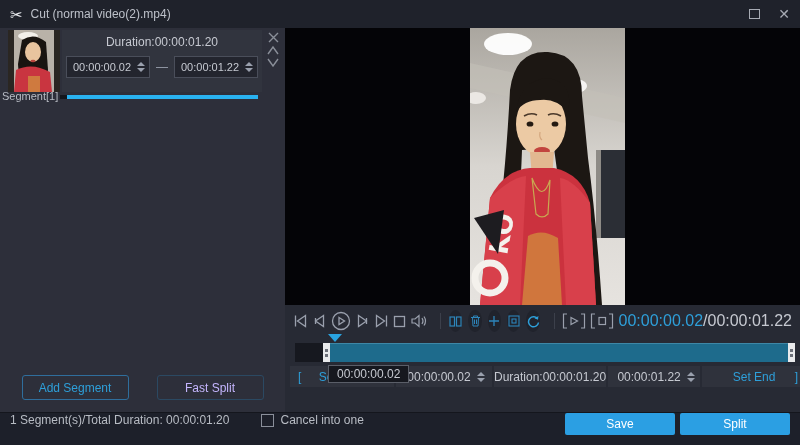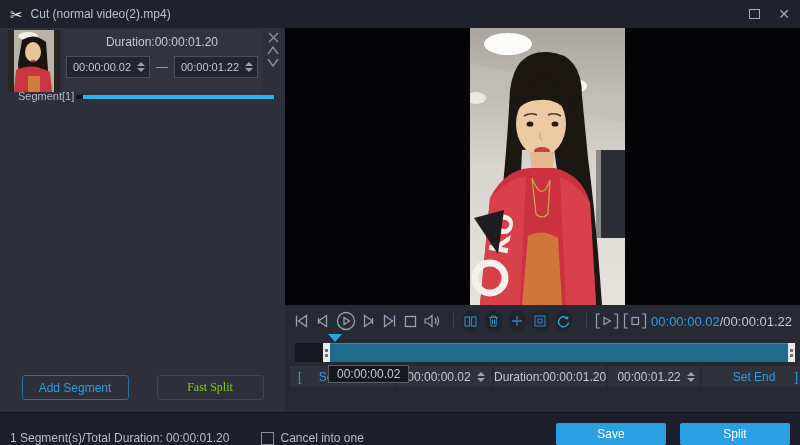--- a/index.html
+++ b/index.html
@@ -28,45 +28,45 @@
   .spin input { background:transparent; border:none; outline:none; color:#c6c9d1;
                 font-size:11px; width:66px; padding-left:6px; font-family:"Liberation Sans",sans-serif; }
   .spin .arrows { display:flex; flex-direction:column; justify-content:center; gap:2px; padding:0 4px; }
   .spin .arrows i { width:0; height:0; border-left:4px solid transparent; border-right:4px solid transparent; display:block; }
   .up-arr   { border-bottom:4px solid #9aa0ad; }
   .dn-arr   { border-top:4px solid #9aa0ad; }
   .dash { color:#9aa0ad; font-size:12px; }
   .seg-side { position:absolute; right:3px; top:4px; width:18px; display:flex; flex-direction:column;
               align-items:center; gap:3px; color:#8a8f99; }
   .seg-side svg { display:block; }
-  .seg-footer { position:absolute; left:16px; top:60px; right:0; height:16px; display:flex; align-items:center; }
+  .seg-footer { position:absolute; left:0; top:60px; right:0; height:16px; display:flex; align-items:center; }
   .seg-label { color:#b8bcc4; font-size:11px; padding-left:2px; width:60px; }
   .seg-bar { flex:0 0 198px; height:4px; display:flex; margin-top:2px; }
   .seg-bar .dark { width:7px; background:#14161c; }
   .seg-bar .blue { flex:1; background:#29b2f0; }
 
   .panel-btns { position:absolute; bottom:12px; left:0; right:0; display:flex; justify-content:center; gap:28px; }
   .pbtn { width:107px; height:25px; background:transparent; border:1px solid #2f6e9c; border-radius:3px;
           color:#2e9fd9; font-size:12px; font-family:"Liberation Sans",sans-serif; }
-  .pbtn.disabled { border-color:#2b4962; color:#84cc16;font-family:Liberation Serif, serif; }
+  .pbtn.disabled { border-color:#2b4962; color:#c4b5fd; }
 
   
   .right-area { position:absolute; top:28px; left:285px; right:0; bottom:33px; background:#272a34; }
   .video-area { position:absolute; top:0; left:0; right:0; height:277px; background:#040407; }
   .video-frame { position:absolute; left:185px; top:0; width:155px; height:277px; }
 
   
   .controls { position:absolute; top:280px; left:0; right:0; height:26px;
               display:flex; align-items:center; padding:0 8px; }
   .icon-btn { width:22px; height:22px; display:flex; align-items:center; justify-content:center; margin-right:4px; }
   .icon-btn svg { display:block; }
   .vsep { width:1px; height:16px; background:#3c404b; margin:0 8px; }
   .circ { width:22px; height:22px; border-radius:50%; background:#20232c; display:flex;
           align-items:center; justify-content:center; margin-right:6px; }
-  .time-display { margin-left:auto; font-size:13px; color:#c6c9d1; white-space:nowrap; }
+  .time-display { margin-left:auto; font-size:16px; color:#c6c9d1; white-space:nowrap; }
   .time-cur { color:#2e9fd9; }
 
   
   .timeline { position:absolute; top:306px; left:10px; width:500px; height:28px; }
   .playhead { position:absolute; left:33px; top:0; width:0; height:0;
               border-left:7px solid transparent; border-right:7px solid transparent;
               border-top:8px solid #29a3e0; }
   .tl-track { position:absolute; top:9px; left:0; right:0; height:19px; background:#20232c; display:flex; }
   .tl-pre { width:28px; background:#16181f; }
   .tl-handle { width:7px; background:#e9eaec; display:flex; flex-direction:column;
@@ -82,26 +82,26 @@
               color:#c6c9d1; font-size:12px; position:relative; }
   .trim-sec.blue { color:#2e9fd9; }
   .ts1 { flex:0 0 104px; } .ts2 { flex:0 0 96px; } .ts3 { flex:1; } .ts4 { flex:0 0 92px; } .ts5 { flex:0 0 104px; }
   .bracket-l { position:absolute; left:8px; color:#2e9fd9; }
   .bracket-r { position:absolute; right:8px; color:#2e9fd9; }
   .trim-sec .spin { background:transparent; border:none; height:100%; }
   .trim-sec .spin input { width:74px; text-align:center; font-size:12px; }
 
   
   .statusbar { position:absolute; left:0; right:0; bottom:0; height:33px; background:#1d202a;
-               border-top:1px solid #14161d; display:flex; align-items:flex-end; padding:0 10px; }
+               border-top:1px solid #14161d; display:flex; align-items:flex-start; padding:0 10px; }
   .summary { color:#b8bcc4; font-size:12px; }
   .merge { display:flex; align-items:center; gap:6px; margin-left:32px; }
   .checkbox { width:13px; height:13px; border:1px solid #8a8f9a; background:transparent; }
   .merge-label { color:#b8bcc4; font-size:12px; }
-  .sc-btns { margin-left:auto; display:flex; gap:14px; }
+  .sc-btns { margin-left:auto; display:flex; gap:5px; }
   .sc-btn { width:110px; height:22px; background:#2b9fe3; border:none; border-radius:2px;
             color:#fff; font-size:12px; font-family:"Liberation Sans",sans-serif; }
 </style>
 </head>
 <body>
 
 <div class="window">
 
   <div class="titlebar">
     <span class="scissors">✂</span>

